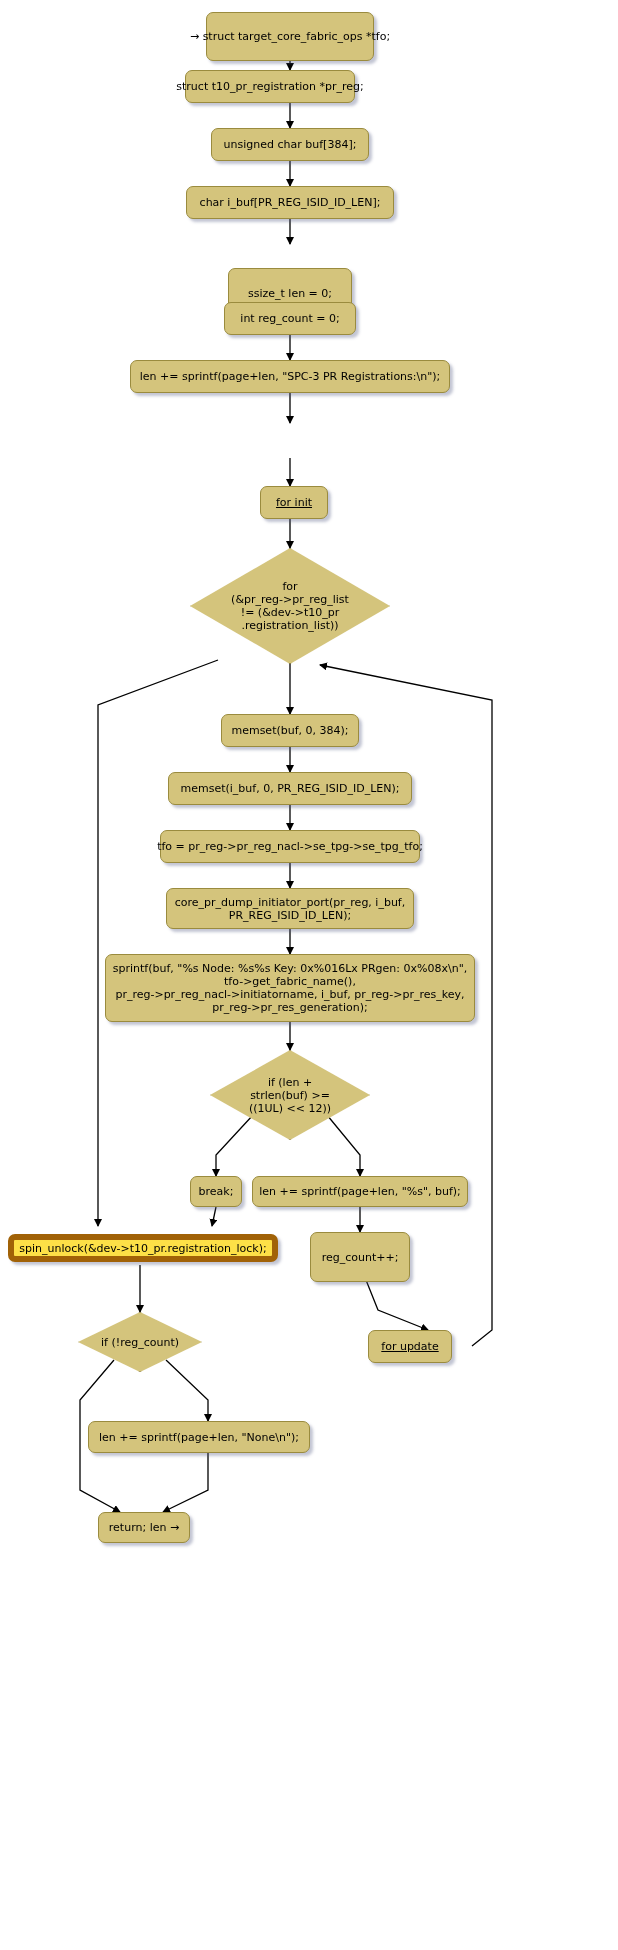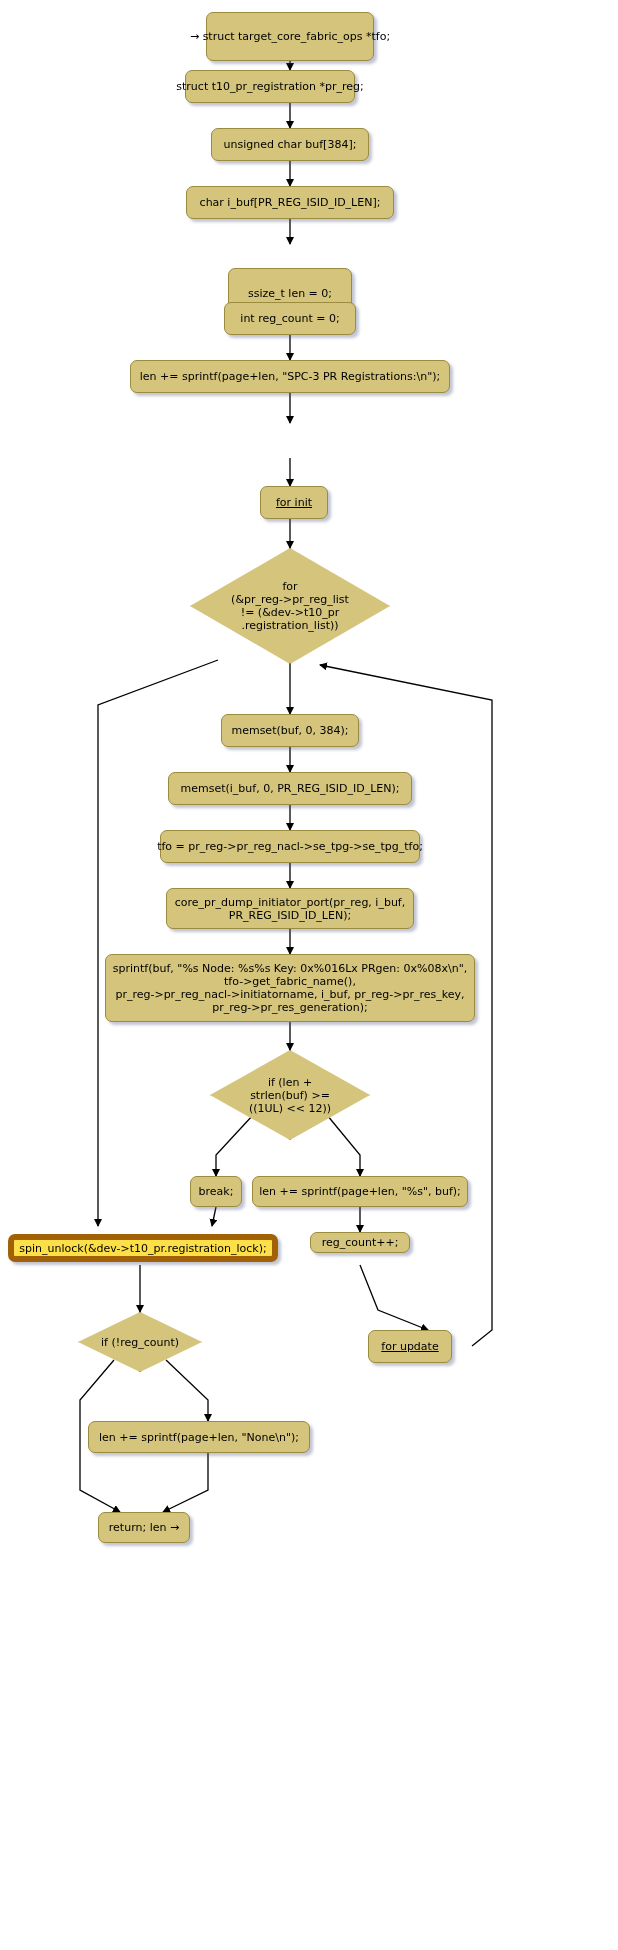--- a/index.html
+++ b/index.html
@@ -167,21 +167,21 @@
 strlen(buf) &gt;=
 ((1UL) &lt;&lt; 12))</span>
   </div>
 
   <div class="node" style="left:190px; top:1176px; width:52px; height:31px;">break;</div>
 
   <div class="node" style="left:252px; top:1176px; width:216px; height:31px;">len += sprintf(page+len, "%s", buf);</div>
 
   <div class="node green" style="left:8px; top:1234px; width:270px; height:28px;">spin_unlock(&amp;dev-&gt;t10_pr.registration_lock);</div>
 
-  <div class="node" style="left:310px; top:1232px; width:100px; height:21px;">reg_count++;</div>
+  <div class="node" style="left:310px; top:1232px; width:100px; height:50px;">reg_count++;</div>
 
   <div class="node" style="left:368px; top:1330px; width:84px; height:33px;text-decoration:underline;">for update</div>
 
   <div class="diamond" style="left:78px; top:1312px; width:124px; height:60px;">
     <span class="dshape"></span>
     <span class="dlabel">if (!reg_count)</span>
   </div>
 
   <div class="node" style="left:88px; top:1421px; width:222px; height:32px;">len += sprintf(page+len, "None\n");</div>
 

